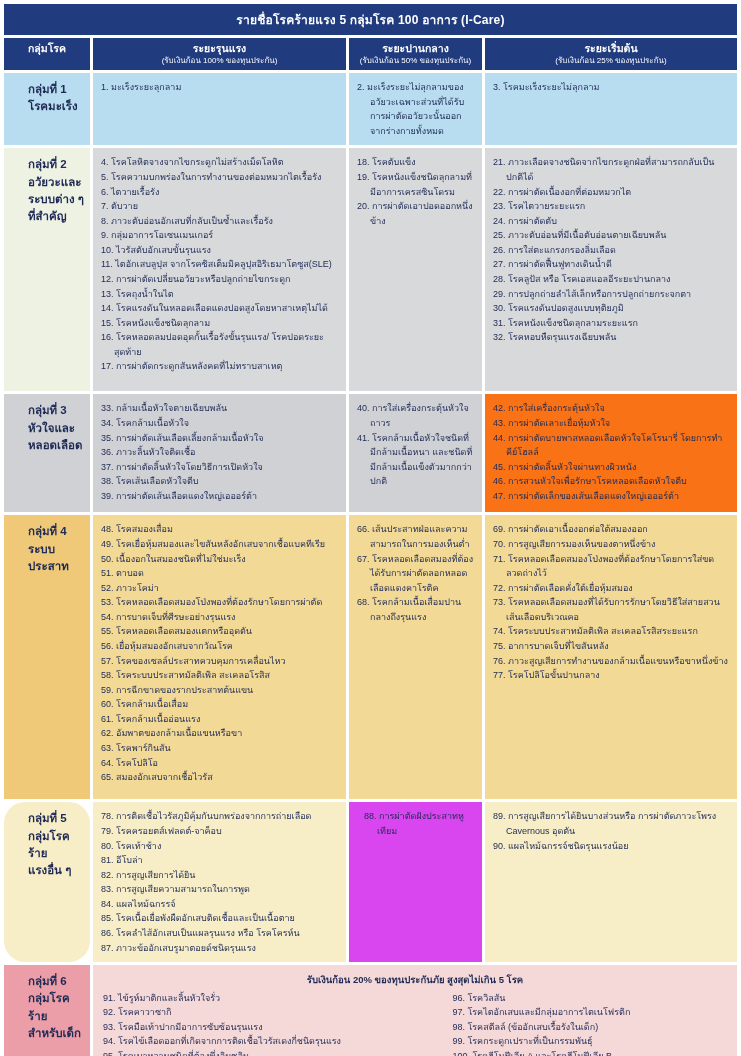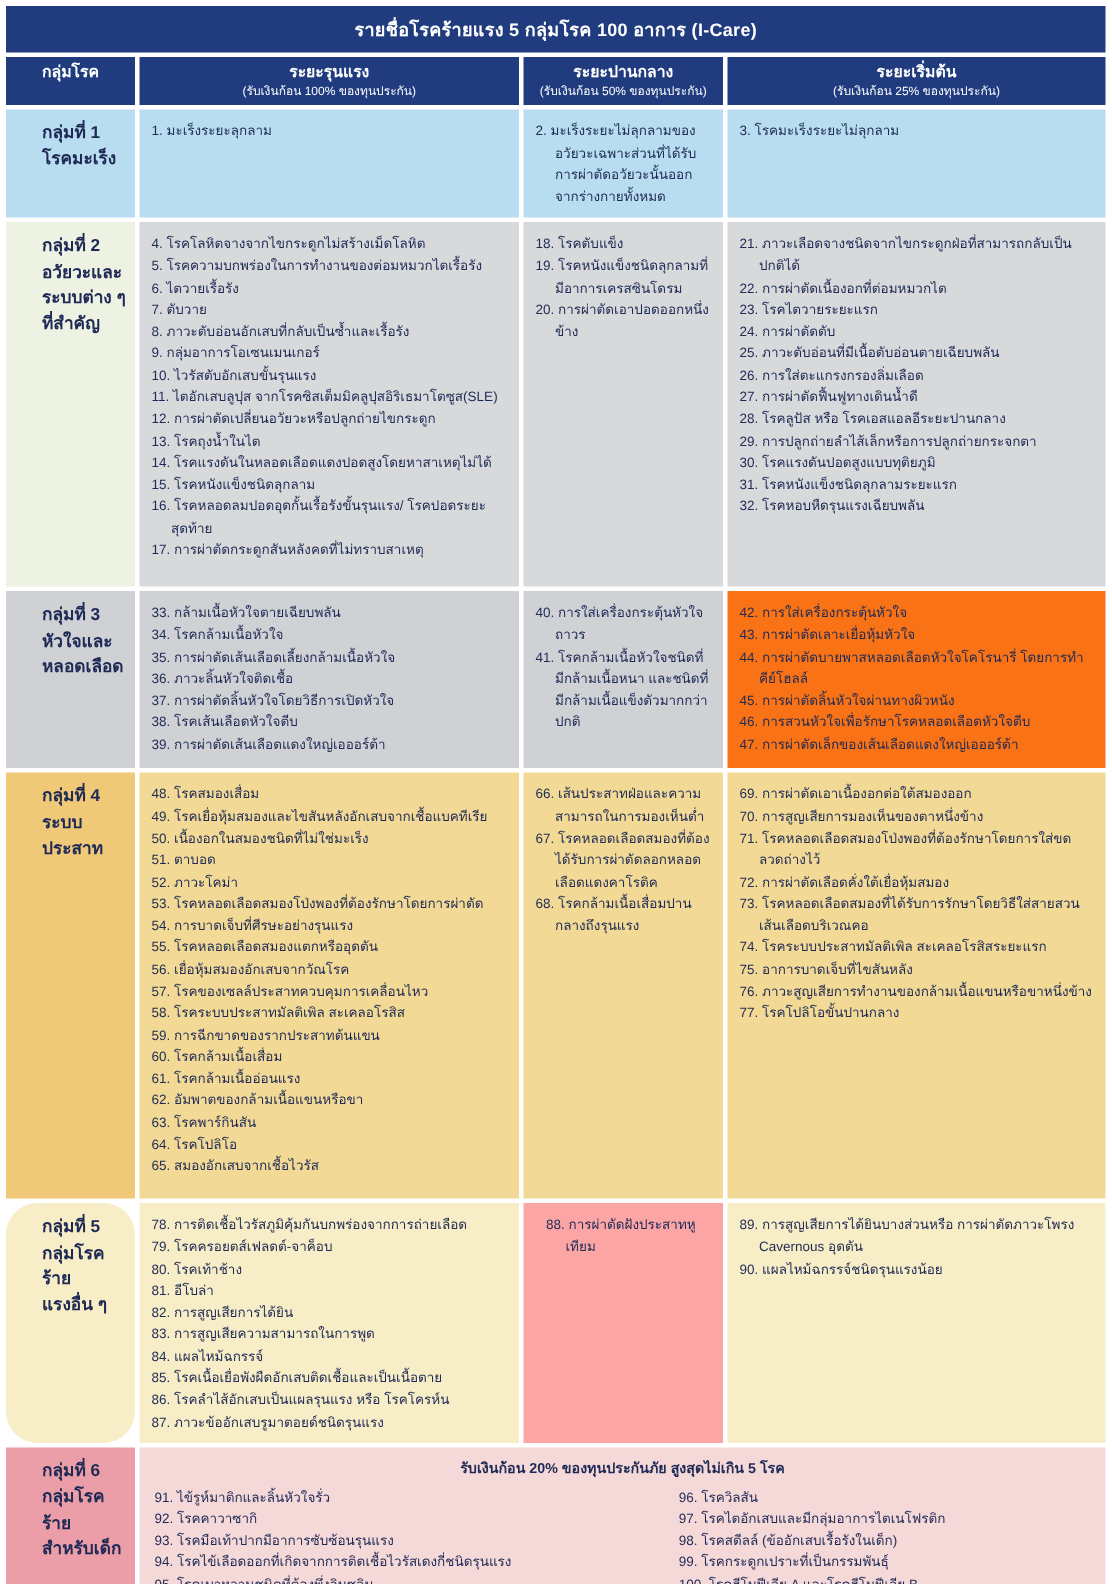--- a/index.html
+++ b/index.html
@@ -191,21 +191,21 @@
           <div class="item">79. โรคครอยตส์เฟลดต์-จาค็อบ</div>
           <div class="item">80. โรคเท้าช้าง</div>
           <div class="item">81. อีโบล่า</div>
           <div class="item">82. การสูญเสียการได้ยิน</div>
           <div class="item">83. การสูญเสียความสามารถในการพูด</div>
           <div class="item">84. แผลไหม้ฉกรรจ์</div>
           <div class="item">85. โรคเนื้อเยื่อพังผืดอักเสบติดเชื้อและเป็นเนื้อตาย</div>
           <div class="item">86. โรคลำไส้อักเสบเป็นแผลรุนแรง หรือ โรคโครห์น</div>
           <div class="item">87. ภาวะข้ออักเสบรูมาตอยด์ชนิดรุนแรง</div>
         </div>
-        <div class="cell" style="background: #fca5a5; padding-left: 15px;">
+        <div class="cell" style="background: #d946ef; padding-left: 15px;">
           <div class="item">88. การผ่าตัดฝังประสาทหูเทียม</div>
         </div>
         <div class="cell" style="background: rgb(247, 237, 198);">
           <div class="item">89. การสูญเสียการได้ยินบางส่วนหรือ การผ่าตัดภาวะโพรง Cavernous อุดตัน</div>
           <div class="item">90. แผลไหม้ฉกรรจ์ชนิดรุนแรงน้อย</div>
         </div>
       </div>
     </div>
 
   <div class="row6" style="min-height: 110px;">

